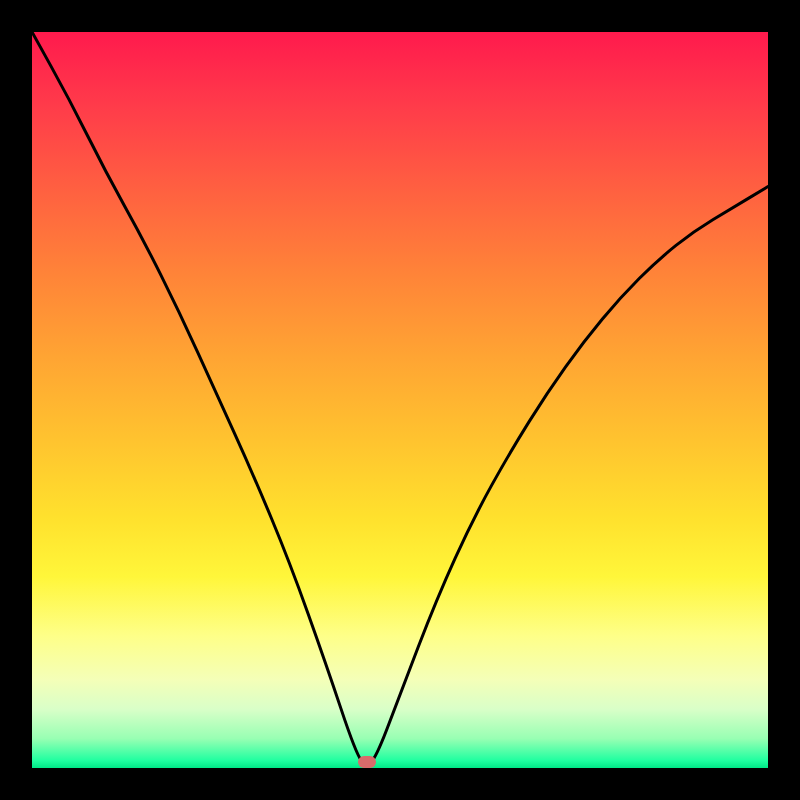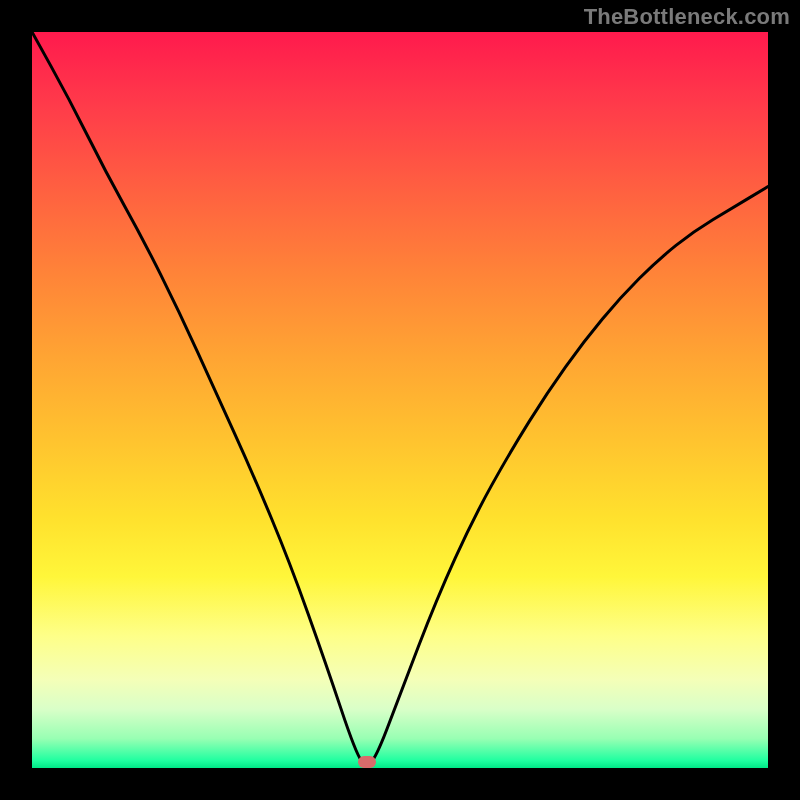--- a/index.html
+++ b/index.html
@@ -64,14 +64,13 @@
 </head>
 <body>
 
 <div class="frame">
   <div class="plot" id="plot" style="left: 32px; top: 32px; width: 736px; height: 736px;">
     <svg class="curve" id="curve-svg" width="736" height="736" viewBox="0 0 736 736">
         <path d="M 0.00 0.00 Q 0.00 0.00 18.40 33.12 Q 36.80 66.24 55.20 103.04 Q 73.60 139.84 92.00 172.96 Q 110.40 206.08 128.80 242.88 Q 147.20 279.68 165.60 320.16 Q 184.00 360.64 202.40 401.12 Q 220.80 441.60 239.20 485.76 Q 257.60 529.92 276.00 581.44 Q 294.40 632.96 309.12 677.12 Q 323.84 721.28 329.36 728.64 Q 334.88 736.00 340.40 728.64 Q 345.92 721.28 356.96 691.84 Q 368.00 662.40 386.40 614.56 Q 404.80 566.72 423.20 526.24 Q 441.60 485.76 460.00 452.64 Q 478.40 419.52 496.80 390.08 Q 515.20 360.64 533.60 334.88 Q 552.00 309.12 570.40 287.04 Q 588.80 264.96 607.20 246.56 Q 625.60 228.16 644.00 213.44 Q 662.40 198.72 680.80 187.68 Q 699.20 176.64 717.60 165.60 T 736.00 154.56 " fill="none" stroke="#000000" stroke-width="3" stroke-linecap="round" stroke-linejoin="round"></path>
       </svg>
     <div class="marker" id="marker" style="left: 334.88px; top: 730.112px; background: rgb(216, 107, 107);"></div>
   </div>
-  <div class="watermark">TheBottleneck.com</div>
 </div>
 
 </body></html>

